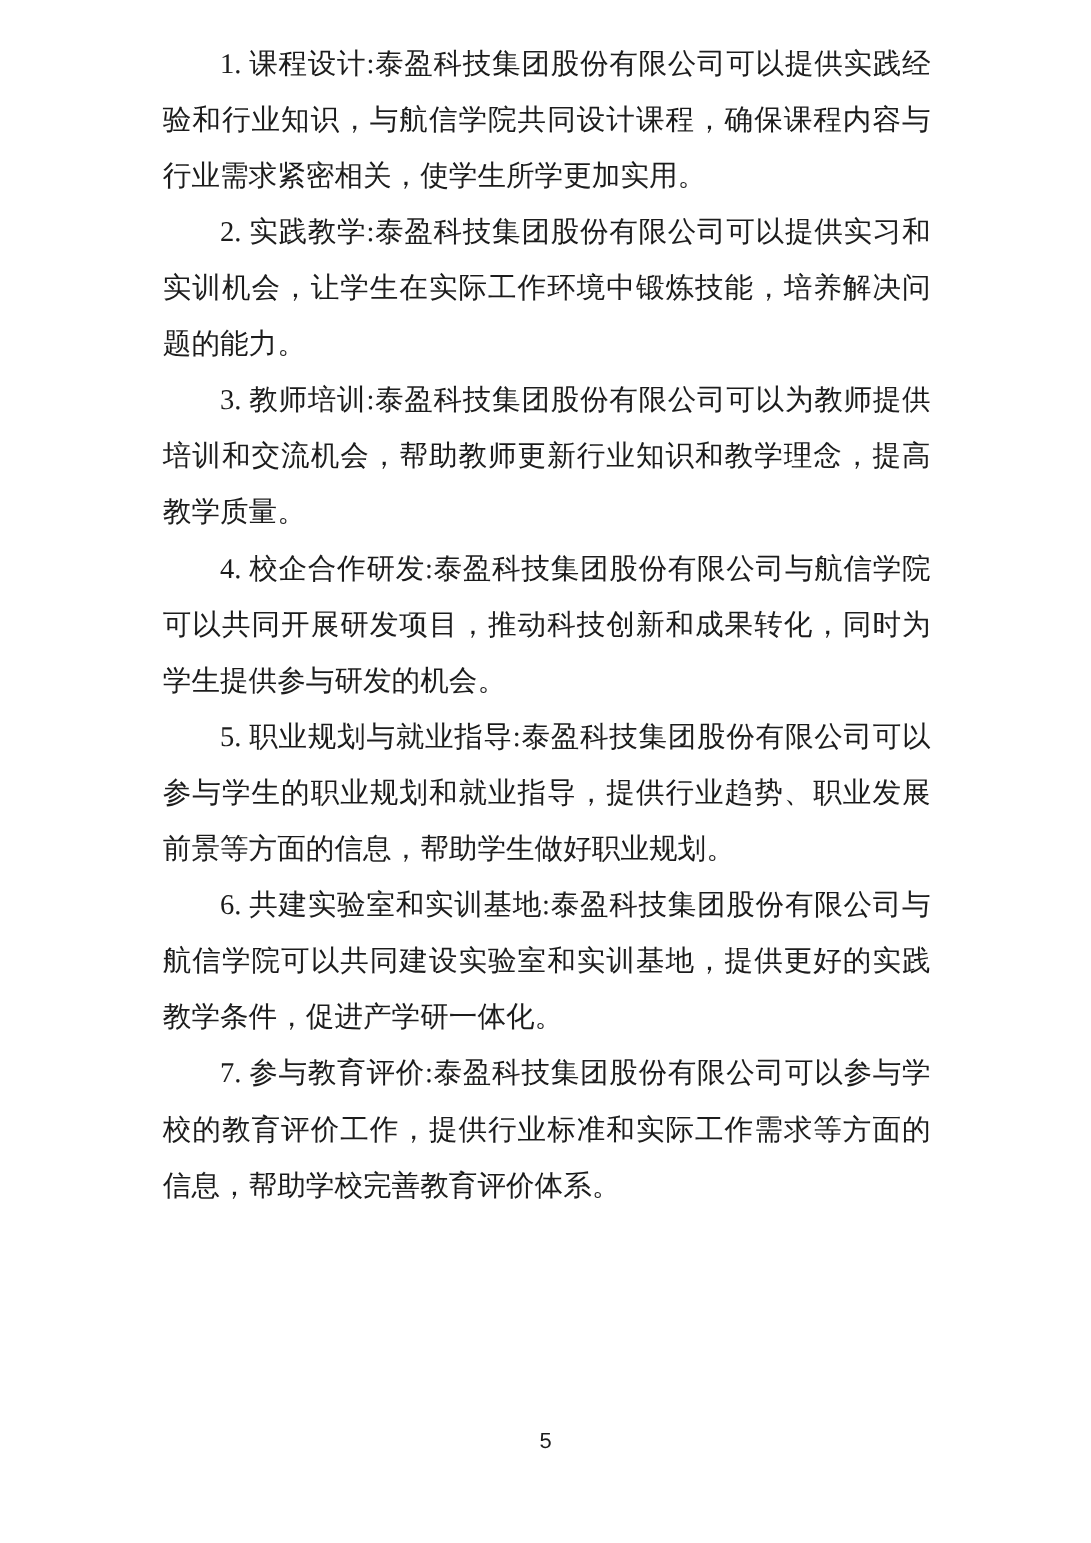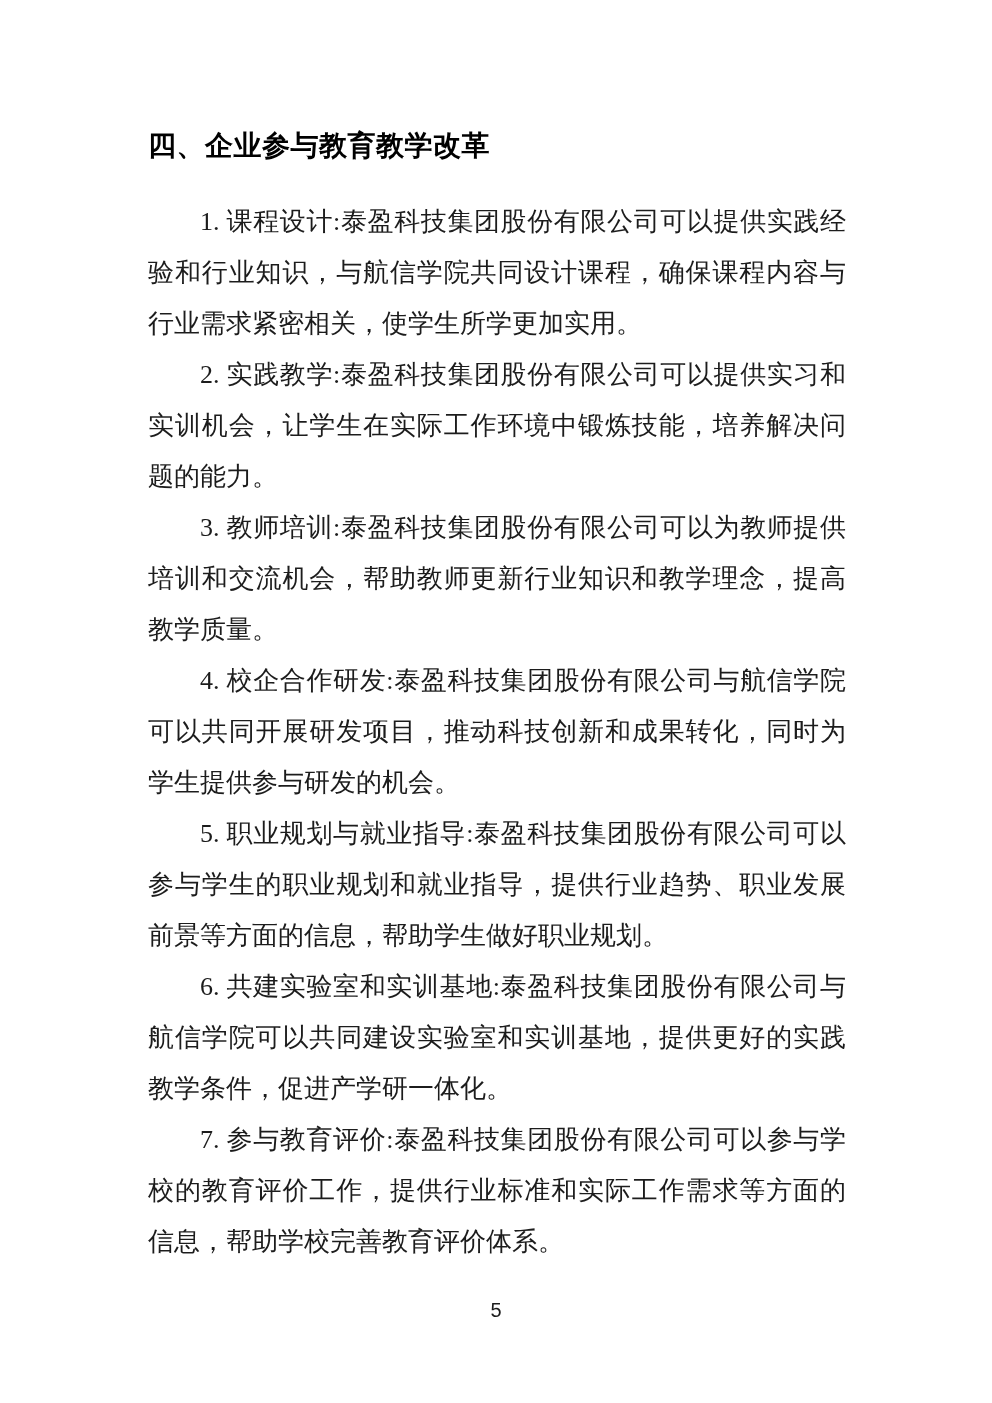--- a/index.html
+++ b/index.html
@@ -53,21 +53,20 @@
     line-height: 26px;
     color: #1c1c1c;
     font-family: "Liberation Sans", "DejaVu Sans", sans-serif;
   }
 </style>
 </head>
 <body>
 
 <div class="page">
   <div class="content">
-    <h1 class="doc-heading">四、企业参与教育教学改革</h1>
     <div class="paragraphs">
       <p>1. 课程设计:泰盈科技集团股份有限公司可以提供实践经验和行业知识，与航信学院共同设计课程，确保课程内容与行业需求紧密相关，使学生所学更加实用。</p>
       <p>2. 实践教学:泰盈科技集团股份有限公司可以提供实习和实训机会，让学生在实际工作环境中锻炼技能，培养解决问题的能力。</p>
       <p>3. 教师培训:泰盈科技集团股份有限公司可以为教师提供培训和交流机会，帮助教师更新行业知识和教学理念，提高教学质量。</p>
       <p>4. 校企合作研发:泰盈科技集团股份有限公司与航信学院可以共同开展研发项目，推动科技创新和成果转化，同时为学生提供参与研发的机会。</p>
       <p>5. 职业规划与就业指导:泰盈科技集团股份有限公司可以参与学生的职业规划和就业指导，提供行业趋势、职业发展前景等方面的信息，帮助学生做好职业规划。</p>
       <p>6. 共建实验室和实训基地:泰盈科技集团股份有限公司与航信学院可以共同建设实验室和实训基地，提供更好的实践教学条件，促进产学研一体化。</p>
       <p>7. 参与教育评价:泰盈科技集团股份有限公司可以参与学校的教育评价工作，提供行业标准和实际工作需求等方面的信息，帮助学校完善教育评价体系。</p>
     </div>
   </div>

